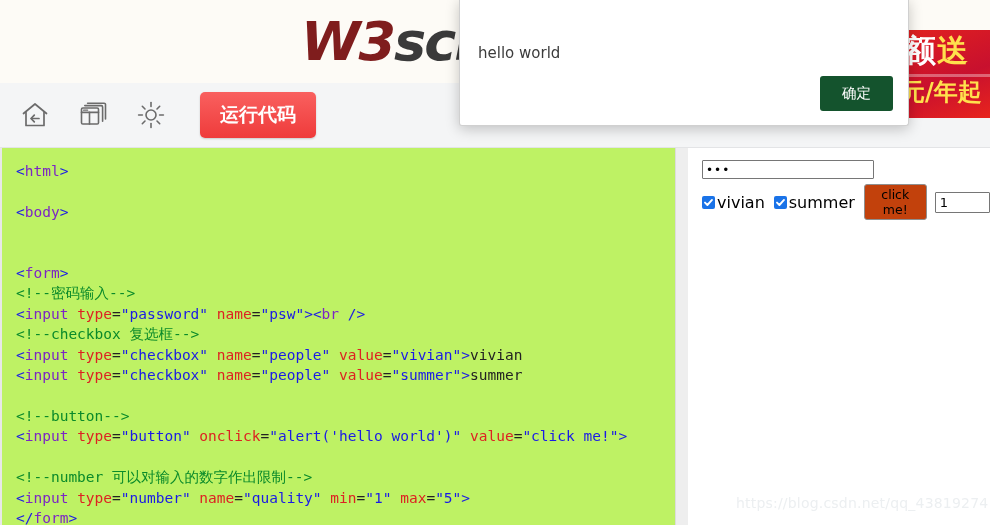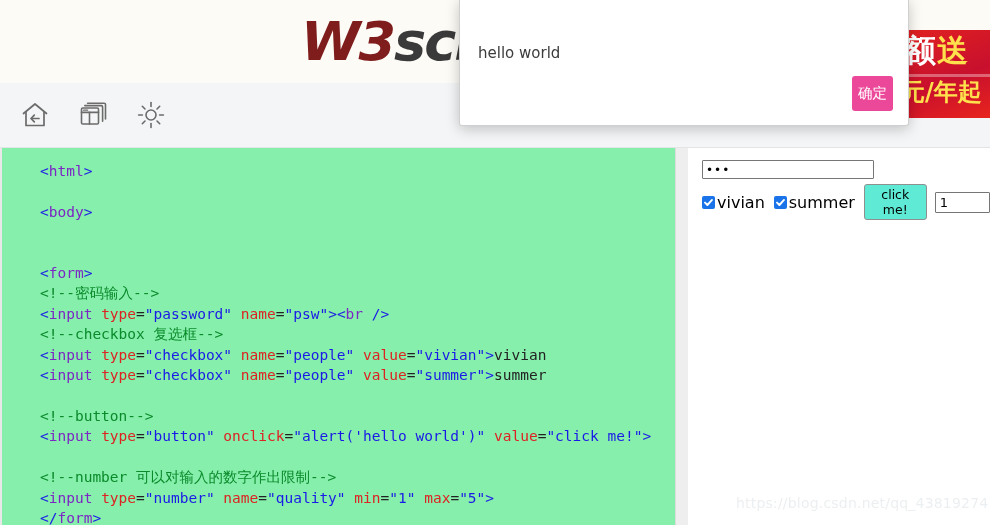--- a/index.html
+++ b/index.html
@@ -52,24 +52,23 @@
     font-family:"DejaVu Sans",sans-serif;
     font-size:19px;font-weight:bold;
     padding:10px 20px;cursor:pointer;
     box-shadow:0 1px 2px rgba(0,0,0,.18);
   }
 
   
   .pane-row{position:absolute;left:0;top:148px;width:990px;height:377px;}
   .editor{
     position:absolute;left:0;top:0;width:763px;height:377px;
-    background:#86efac;box-sizing:border-box;
+    background:#bef264;box-sizing:border-box;
     border-left:2px solid #e8e8e8;
     overflow:hidden;
-    padding-left:24px;
   }
   .gutter{
     position:absolute;left:675px;top:0;width:12px;height:377px;
     background:#eeeeee;border-left:1px solid #dcdcdc;border-right:1px solid #dcdcdc;
     cursor:col-resize;
   }
   .preview{
     position:absolute;left:688px;top:0;width:302px;height:377px;
     background:#ffffff;box-sizing:border-box;overflow:hidden;
   }
@@ -103,21 +102,21 @@
     display:inline-flex;align-items:center;justify-content:center;
     margin-right:2px;flex:none;cursor:pointer;
   }
   .cbx svg{display:block;}
   .cb-label{
     font-family:"DejaVu Sans",sans-serif;font-size:16px;color:#000;
     margin-right:9px;
   }
   .pv-btn{
     font-family:"DejaVu Sans",sans-serif;font-size:12.5px;color:#000;
-    background:#5eead4;border:1.4px solid #8f8f8f;border-radius:3px;
+    background:#c2410c;border:1.4px solid #8f8f8f;border-radius:3px;
     padding:2px 7px;cursor:pointer;margin-right:8px;
   }
   .pv-num{
     width:65px;height:21px;box-sizing:border-box;
     border:1.4px solid #767676;background:#fff;border-radius:1px;
     font-family:"DejaVu Sans",sans-serif;font-size:13px;color:#000;
     padding:1px 4px;display:flex;align-items:center;
   }
 
   .watermark{
@@ -162,23 +161,23 @@
     font-family:"DejaVu Sans",sans-serif;font-size:16px;color:#212121;
     white-space:nowrap;
   }
   .dlg-msg{
     position:absolute;left:18px;top:45px;
     font-family:"DejaVu Sans",sans-serif;font-size:15px;color:#3c3c3c;
     white-space:nowrap;
   }
   .dlg-ok{
     position:absolute;right:15px;bottom:14px;
-    background:#ec4899;color:#ffffff;border:none;border-radius:3px;
+    background:#14532d;color:#ffffff;border:none;border-radius:3px;
     font-family:"DejaVu Sans",sans-serif;font-size:14.5px;
-    padding:8px 6px;cursor:pointer;
+    padding:8px 22px;cursor:pointer;
   }
 </style>
 </head>
 <body>
 
 <div class="logo-band">
   <div class="logo-wrap">
     <div class="logo-text"><span class="logo-w3">W3</span><span class="logo-school">school</span></div>
     <div class="tiy-badge">TIY</div>
   </div>
@@ -213,20 +212,21 @@
         <path d="M15 23.6 V27.4"></path>
       <path d="M2.6 15 H6.4"></path>
         <path d="M23.6 15 H27.4"></path>
       <path d="M6.3 6.3 L9 9"></path>
         <path d="M21 21 L23.7 23.7"></path>
       <path d="M23.7 6.3 L21 9"></path>
         <path d="M9 21 L6.3 23.7"></path>
     </svg>
   </div>
 
+  <button class="run-btn">运行代码</button>
 </div>
 
 <div class="pane-row">
 
   <div class="editor">
     <pre class="code" id="code-area"><span class="b">&lt;</span><span class="t">html</span><span class="b">&gt;</span>
 
 <span class="b">&lt;</span><span class="t">body</span><span class="b">&gt;</span>
 
 

